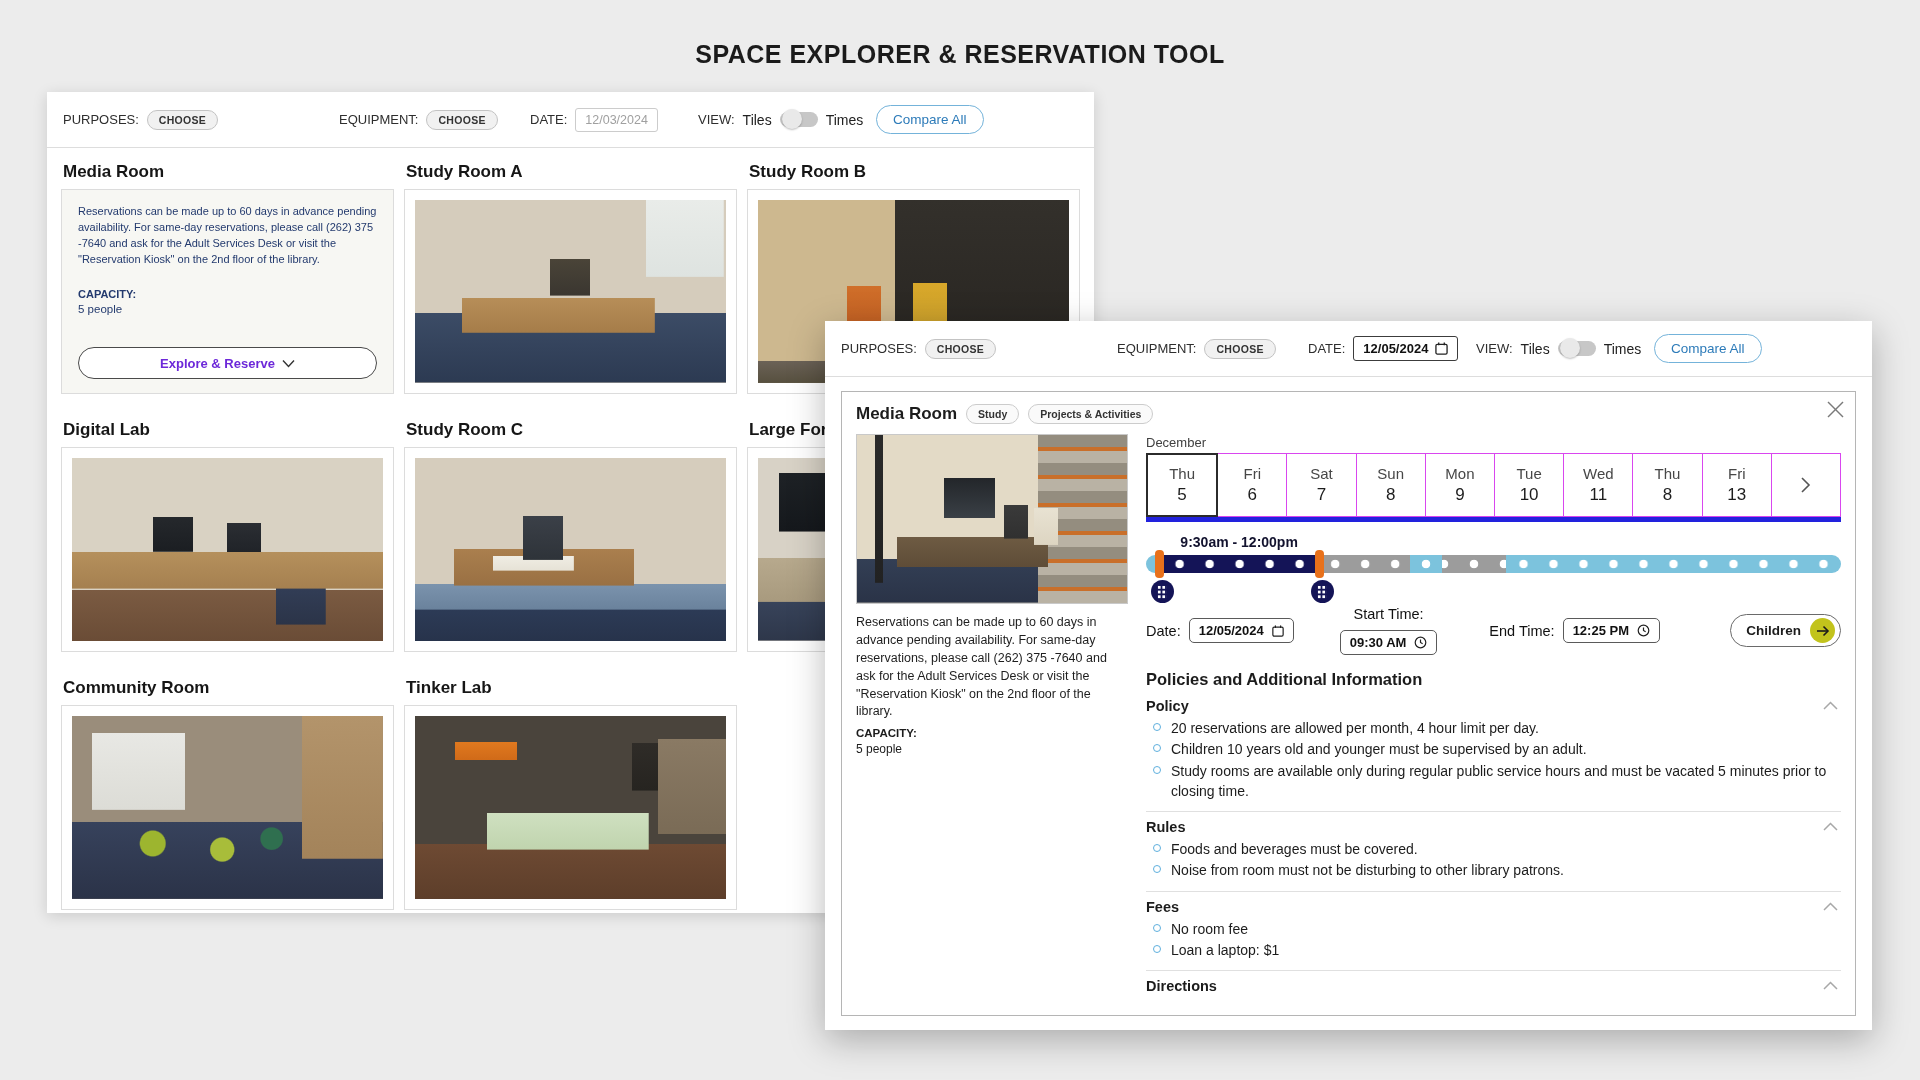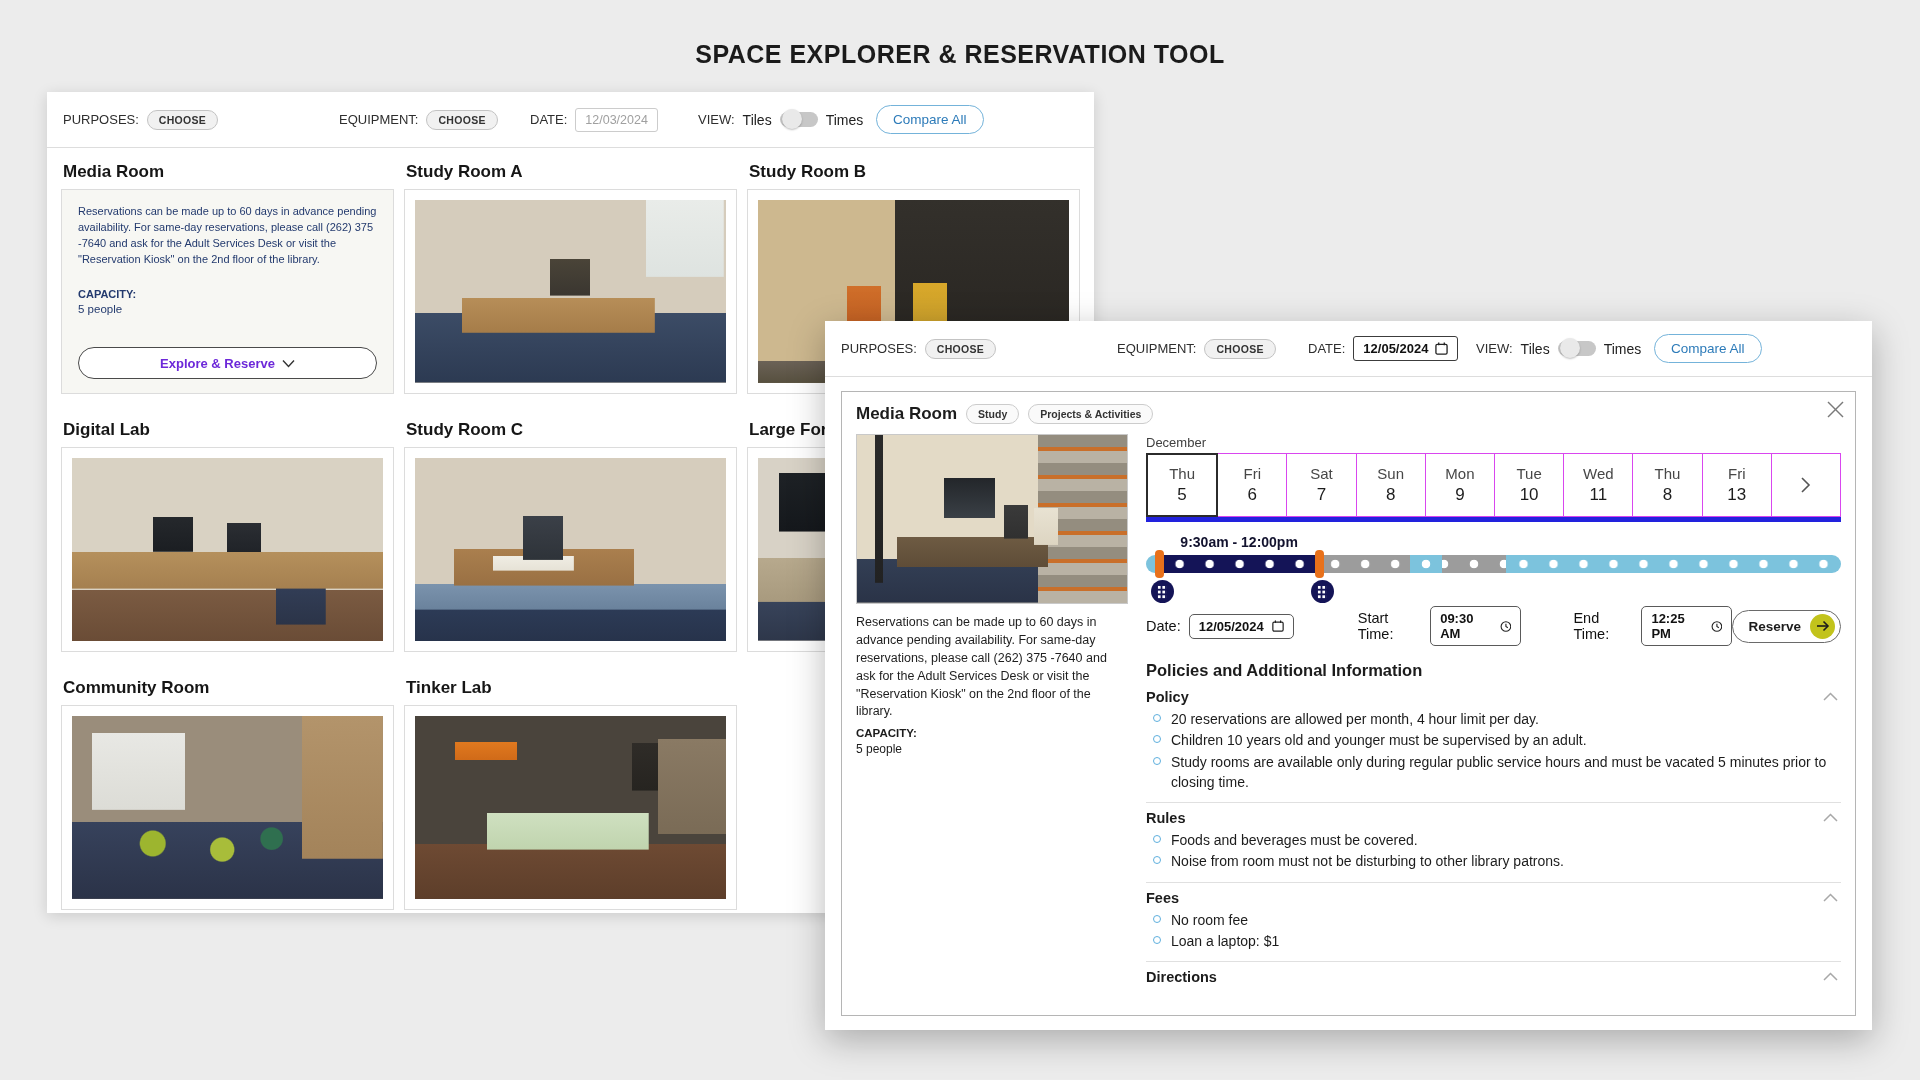--- a/index.html
+++ b/index.html
@@ -174,21 +174,21 @@
   .h1{left:calc(1.8% - 4px);} .h2{left:calc(25% - 5px);}
   .knob { position:absolute; top:46px; width:23px; height:23px; border-radius:50%;
     background:#141457; display:flex; align-items:center; justify-content:center; cursor:ew-resize; }
   .k1{left:calc(1.8% - 8px);} .k2{left:calc(25% - 9px);}
   .knob i { width:10px; height:14px;
     background-image:radial-gradient(circle,#fff 1.3px,rgba(255,255,255,0) 1.6px);
     background-size:4.5px 4.7px; }
 
   .booking { margin-top:8px; display:flex; align-items:center; }
   .bgroup { display:flex; align-items:center; gap:8px; }
-  .bg2{margin-left:64px;} .bg3{margin-left:52px;}
+  .bg2{margin-left:46px;flex-direction:column;} .bg3{margin-left:52px;}
   .blabel { font-size:14.5px; color:#111; }
   .bval { border:1.5px solid #5a5a5a; border-radius:5px; padding:4px 9px; font-size:13px;
     font-weight:600; color:#111; display:flex; align-items:center; gap:8px; background:#fff; cursor:pointer; }
   .reserve-btn { margin-left:auto; display:flex; align-items:center; gap:9px;
     border:1.5px solid #6a6a6a; border-radius:18px; padding:3px 5px 3px 15px; background:#fff;
     font-size:13.5px; font-weight:600; color:#1c1c1c; font-family:inherit; cursor:pointer; }
   .reserve-circle { width:25px; height:25px; border-radius:50%; background:#c2c31c;
     display:flex; align-items:center; justify-content:center; }
 
   .policies-title { font-size:16.5px; font-weight:700; margin:15px 0 2px; }
@@ -451,21 +451,21 @@
               <span class="blabel">End Time:</span>
               <span class="bval">
                 <span>12:25 PM</span>
                 <svg width="13" height="13" viewBox="0 0 14 14">
                     <circle cx="7" cy="7" r="5.7" fill="none" stroke="#222" stroke-width="1.3"></circle>
                     <polyline points="7,3.8 7,7 9.3,8.4" fill="none" stroke="#222" stroke-width="1.3"></polyline>
                   </svg>
               </span>
             </div>
             <button class="reserve-btn">
-              <span>Reserve</span>
+              <span>Children</span>
               <span class="reserve-circle">
                 <svg width="14" height="12" viewBox="0 0 14 12">
                     <line x1="1" y1="6" x2="11.5" y2="6" stroke="#1c1c1c" stroke-width="1.6"></line>
                     <polyline points="7.5,1.5 12,6 7.5,10.5" fill="none" stroke="#1c1c1c" stroke-width="1.6"></polyline>
                   </svg>
               </span>
             </button>
           </div>
 
           <h3 class="policies-title">Policies and Additional Information</h3>

